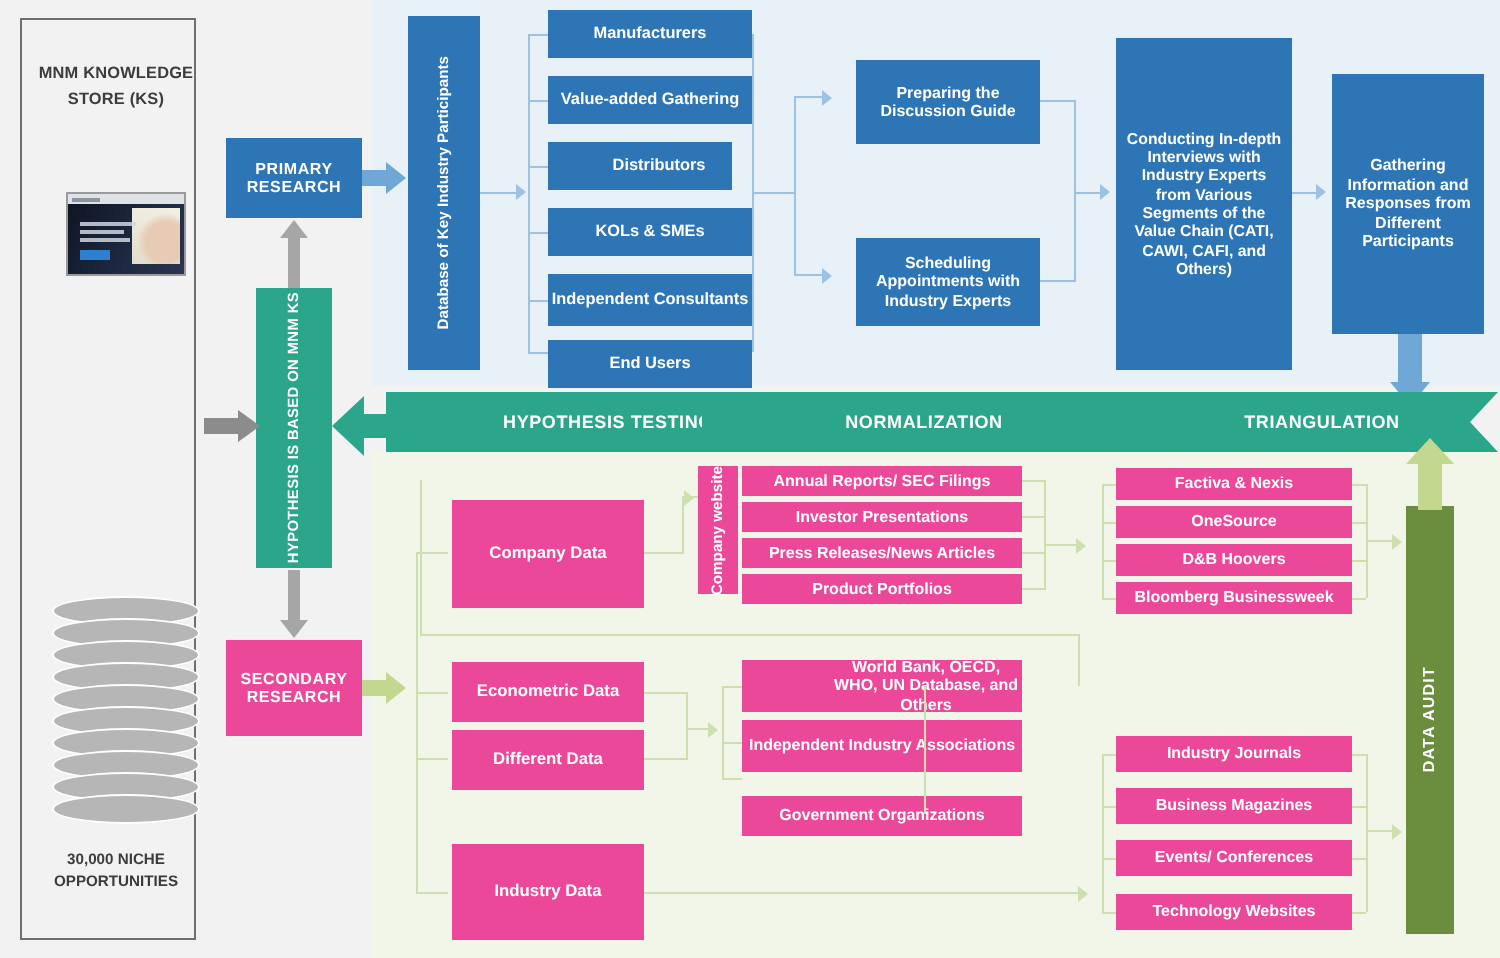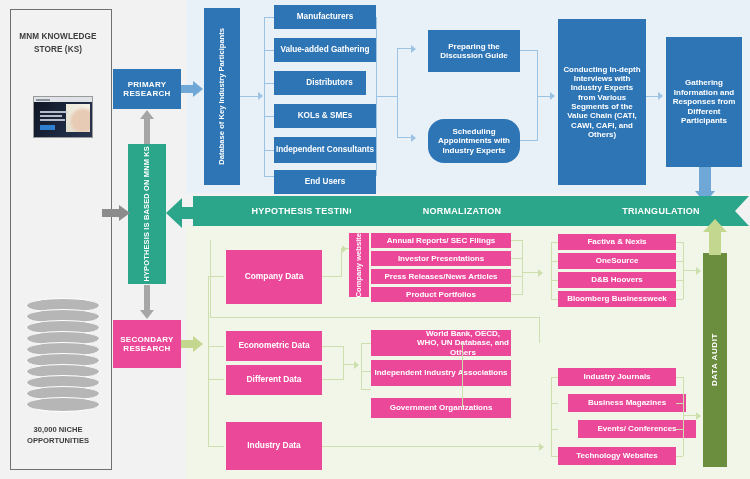--- a/index.html
+++ b/index.html
@@ -11,21 +11,21 @@
   }
   #root { position: relative; width: 750px; height: 479px; background: #f2f2f2; }
 
   
   .region-blue  { position:absolute; left:186px; top:0px;   width:564px; height:193px; background:#e8f0f8; }
   .region-green { position:absolute; left:186px; top:232px; width:564px; height:247px; background:#f2f6e8; }
   .gap-strip    { position:absolute; left:186px; top:226px; width:564px; height:6px;  background:#f2f6e8; }
 
   
   .ks-panel {
-    position:absolute; left:10px; top:9px; width:102px; height:461px;
+    position:absolute; left:10px; top:9px; width:88px; height:461px;
     border:1.5px solid #6f6f6f; background:#f2f2f2;
   }
   .ks-title {
     position:absolute; left:6px; top:20px; width:82px;
     text-align:center; font-size:8.2px; font-weight:bold; color:#3c3c3c;
     line-height:13px; letter-spacing:.1px;
   }
   .ks-thumb {
     position:absolute; left:22px; top:86px; width:60px; height:42px;
     border:1px solid #9a9a9a; overflow:hidden; background:#121826;
@@ -208,21 +208,21 @@
   <div class="ln blueln" style="left:376px; top:17px; width:1.4px; height:159px;"></div>
   <div class="ln blueln" style="left:376px; top:96px; width:22px; height:1.4px;"></div>
 
   <div class="ln blueln" style="left:397px; top:48px; width:1.4px; height:90px;"></div>
   <div class="ln blueln" style="left:397px; top:48px; width:15px; height:1.4px;"></div>
   <div class="ahead r blueln" style="left:411px; top:44.5px;"></div>
   <div class="ln blueln" style="left:397px; top:137px; width:15px; height:1.4px;"></div>
   <div class="ahead r blueln" style="left:411px; top:133.5px;"></div>
 
   <div class="bx blue" style="left:428px; top:30px; width:92px; height:42px; font-size:8px;">Preparing the Discussion Guide</div>
-  <div class="bx blue" style="left:428px; top:119px; width:92px; height:44px; font-size:8px;border-radius:16px;">Scheduling Appointments with Industry Experts</div>
+  <div class="bx blue" style="left:428px; top:119px; width:92px; height:44px; font-size:8px;">Scheduling Appointments with Industry Experts</div>
 
   <div class="ln blueln" style="left:520px; top:50px; width:18px; height:1.4px;"></div>
   <div class="ln blueln" style="left:520px; top:140px; width:18px; height:1.4px;"></div>
   <div class="ln blueln" style="left:537px; top:50px; width:1.4px; height:91px;"></div>
   <div class="ln blueln" style="left:537px; top:96px; width:14px; height:1.4px;"></div>
   <div class="ahead r blueln" style="left:550px; top:92px;"></div>
 
   <div class="bx blue" style="left:558px; top:19px; width:88px; height:166px; font-size:7.9px; padding:0 4px;">Conducting In-depth Interviews with Industry Experts from Various Segments of the Value Chain (CATI,  CAWI, CAFI, and Others)</div>
 
   <div class="ln blueln" style="left:646px; top:96px; width:13px; height:1.4px;"></div>
@@ -317,22 +317,22 @@
 
   <div class="ln greenln" style="left:683px; top:242px; width:1.4px; height:57px;"></div>
   <div class="ln greenln" style="left:676px;top:242px;width:7px;height:1.4px;"></div>
   <div class="ln greenln" style="left:676px;top:261px;width:7px;height:1.4px;"></div>
   <div class="ln greenln" style="left:676px;top:280px;width:7px;height:1.4px;"></div>
   <div class="ln greenln" style="left:676px;top:299px;width:7px;height:1.4px;"></div>
   <div class="ln greenln" style="left:683px; top:270px; width:14px; height:1.4px;"></div>
   <div class="ahead r greenln" style="left:696px; top:266.5px;"></div>
 
   <div class="bx green" style="left:558px; top:368px; width:118px; height:18px; font-size:8px;">Industry Journals</div>
-  <div class="bx green" style="left:558px; top:394px; width:118px; height:18px; font-size:8px;margin-left:10px;">Business Magazines</div>
-  <div class="bx green" style="left:558px; top:420px; width:118px; height:18px; font-size:8px;margin-left:20px;">Events/ Conferences</div>
+  <div class="bx green" style="left:558px; top:394px; width:118px; height:18px; font-size:8px;">Business Magazines</div>
+  <div class="bx green" style="left:558px; top:420px; width:118px; height:18px; font-size:8px;">Events/ Conferences</div>
   <div class="bx green" style="left:558px; top:447px; width:118px; height:18px; font-size:8px;">Technology Websites</div>
 
   <div class="ln greenln" style="left:551px; top:377px; width:1.4px; height:79px;"></div>
   <div class="ln greenln" style="left:551px;top:377px;width:7px;height:1.4px;"></div>
   <div class="ln greenln" style="left:551px;top:403px;width:7px;height:1.4px;"></div>
   <div class="ln greenln" style="left:551px;top:429px;width:7px;height:1.4px;"></div>
   <div class="ln greenln" style="left:551px;top:456px;width:7px;height:1.4px;"></div>
 
   <div class="ln greenln" style="left:683px; top:377px; width:1.4px; height:79px;"></div>
   <div class="ln greenln" style="left:676px;top:377px;width:7px;height:1.4px;"></div>

